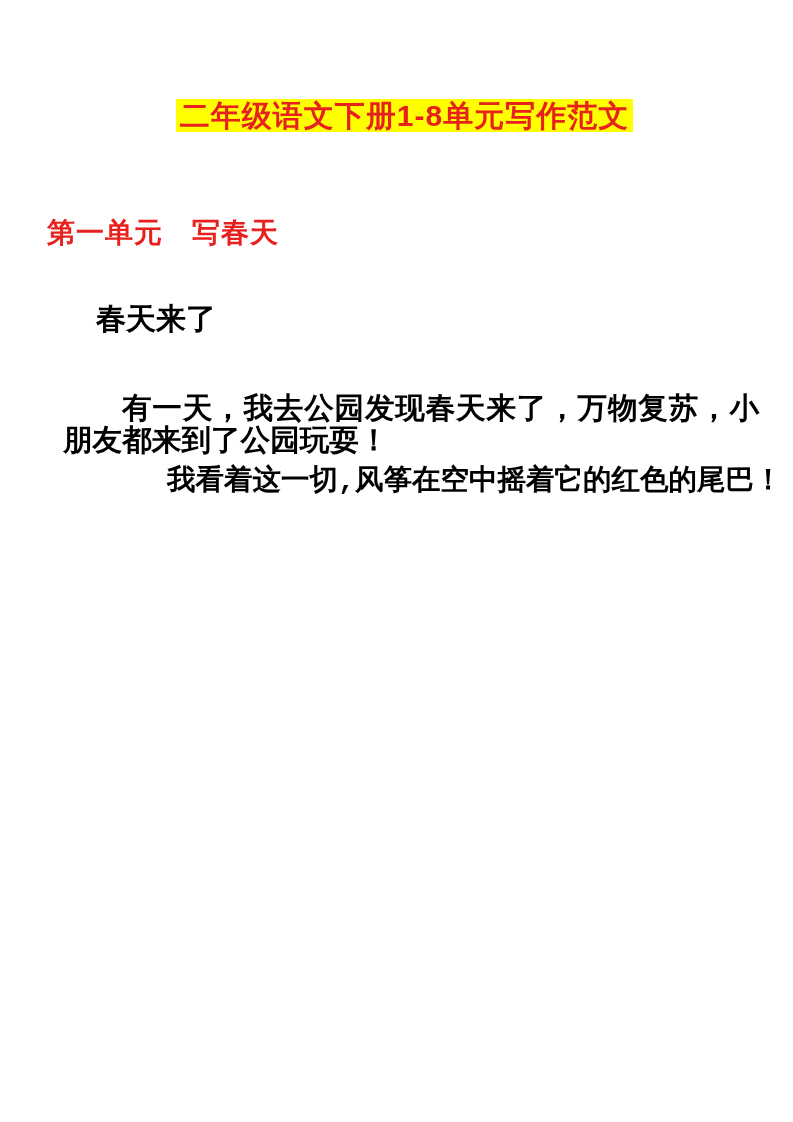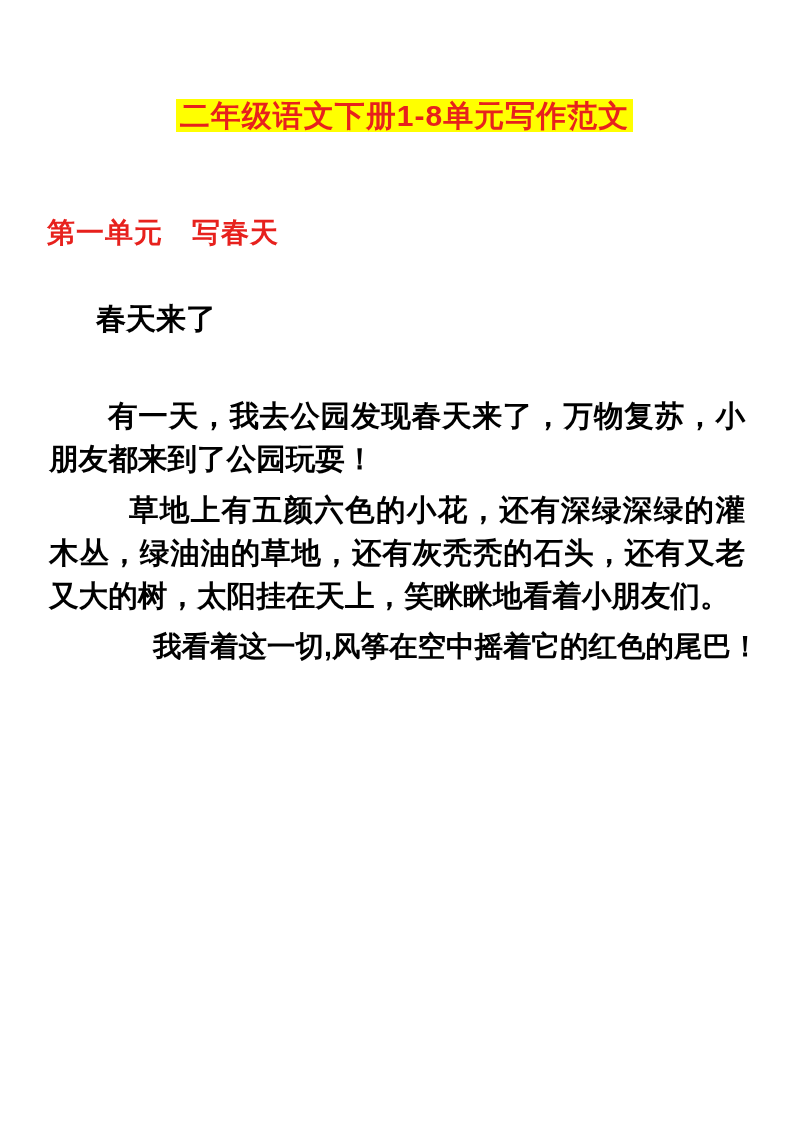--- a/index.html
+++ b/index.html
@@ -41,25 +41,26 @@
   }
   .essay-title {
     margin-top: 47px;
     padding-left: 84px;
     text-align: left;
     font-size: 30px;
     line-height: 31px;
     color: var(--text-color);
   }
   .essay-body {
-    margin: 48px 38px 0 29px;
+    margin: 48px 38px 0 43px;
     width: 712px;
     font-size: 29.6px;
-    line-height: 43px;
+    line-height: 32px;
     text-align: justify;
+    font-family: Liberation Mono, monospace;
   }
   .essay-body p { margin: 0; }
   .para-1 { text-indent: 59px; }
   .para-2 { text-indent: 80px; }
   .para-3 { text-indent: 99px; }
   .para-4 {
     text-indent: 104px;
     font-size: 28.5px;
     white-space: nowrap;
     text-align: left;
@@ -73,17 +74,16 @@
   <div class="doc-title-line">
     <span class="doc-title-highlight">二年级语文下册1-8单元写作范文</span>
   </div>
 
   <h2 class="section-heading">第一单元　写春天</h2>
 
   <h3 class="essay-title">春天来了</h3>
 
   <div class="essay-body">
     <p class="para-1">有一天，我去公园发现春天来了，万物复苏，小朋友都来到了公园玩耍！</p>
-    <p class="para-2">草地上有五颜六色的小花，还有深绿深绿的灌木丛，绿油油的草地，还有灰秃秃的石头，还有又老又大的树，太阳挂在天上，笑眯眯地看着小朋友们。</p>
     <p class="para-4">我看着这一切,风筝在空中摇着它的红色的尾巴！</p>
   </div>
 
 </div>
 
 </body></html>

